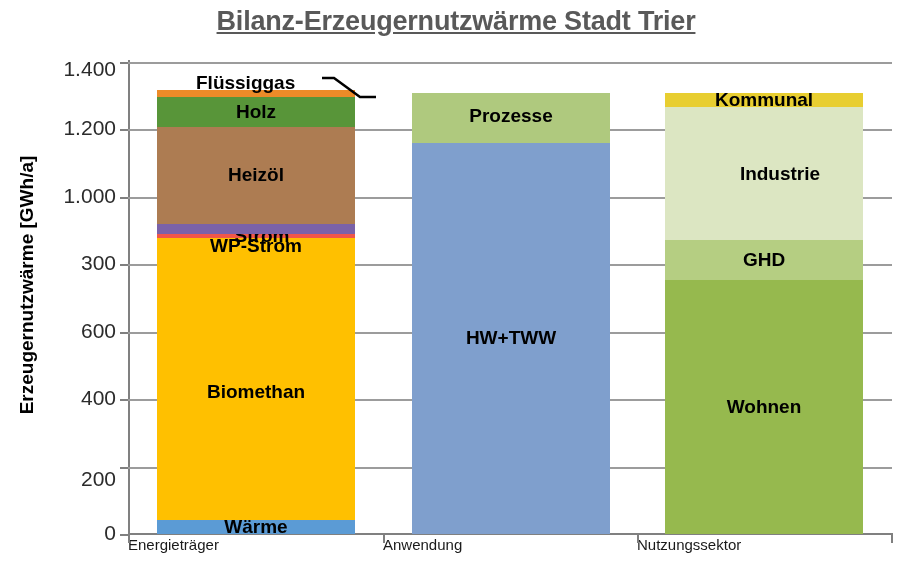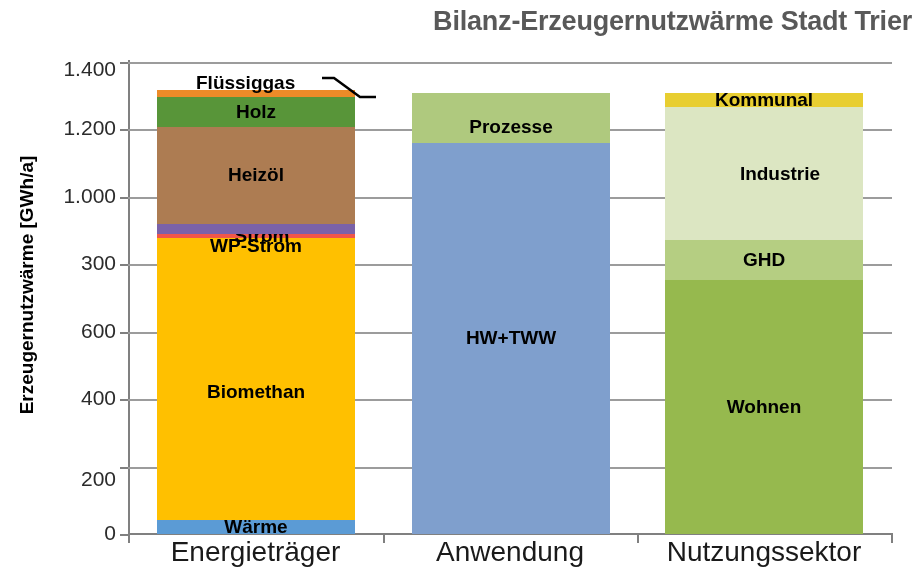--- a/index.html
+++ b/index.html
@@ -21,26 +21,27 @@
     height: 580px;
     background: #ffffff;
   }
 
   
   .chart-title {
     position: absolute;
     left: 0;
     top: 6px;
     width: 912px;
-    text-align: right;
+    text-align: center;
     font-size: 27px;
     font-weight: bold;
     color: #595959;
     letter-spacing: -0.2px;
     white-space: nowrap;
+    text-decoration: underline;
   }
 
   
   .ylabel {
     position: absolute;
     left: -183px;
     top: 274px;
     width: 420px;
     text-align: center;
     transform: rotate(-90deg);
@@ -103,23 +104,23 @@
   .xtick-sep {
     position: absolute;
     top: 533px;
     width: 2px;
     height: 10px;
     background: #808080;
   }
   .xcat-label {
     position: absolute;
     top: 536px;
-    font-size: 28px;
+    font-size: 15px;
     color: #1a1a1a;
-    text-align: center;
+    text-align: left;
     white-space: nowrap;
   }
 
   
   .bar {
     position: absolute;
     bottom: 0;
   }
   .seg {
     position: absolute;
@@ -200,21 +201,21 @@
         <div class="seg" style="bottom: 310.171px; height: 97.0971px; background: rgb(173, 124, 82);"></div>
         <div class="seg-label" style="bottom: 346.72px; line-height: 24px;">Heizöl</div>
         <div class="seg" style="bottom: 407.269px; height: 30.0057px; background: rgb(88, 149, 57);"></div>
         <div class="seg-label" style="bottom: 410.271px; line-height: 24px;">Holz</div>
         <div class="seg" style="bottom: 437.274px; height: 7.08px; background: rgb(237, 139, 40);"></div>
       </div>
       <div class="bar" style="left: 284px; width: 198px; height: 472px;">
         <div class="seg" style="bottom: 0px; height: 391.086px; background: rgb(127, 159, 205);"></div>
         <div class="seg-label" style="bottom: 183.543px; line-height: 24px;">HW+TWW</div>
         <div class="seg" style="bottom: 391.086px; height: 49.8971px; background: rgb(175, 201, 126);"></div>
-        <div class="seg-label" style="bottom: 395px; line-height: 24px;">Prozesse</div>
+        <div class="seg-label" style="bottom: 406px; line-height: 24px;">Prozesse</div>
       </div>
       <div class="bar" style="left: 537px; width: 198px; height: 472px;">
         <div class="seg" style="bottom: 0px; height: 253.869px; background: rgb(150, 185, 78);"></div>
         <div class="seg-label" style="bottom: 114.934px; line-height: 24px; margin-top: 8px;">Wohnen</div>
         <div class="seg" style="bottom: 253.869px; height: 40.12px; background: rgb(181, 206, 130);"></div>
         <div class="seg-label" style="bottom: 261.929px; line-height: 24px;">GHD</div>
         <div class="seg" style="bottom: 293.989px; height: 132.834px; background: rgb(220, 230, 194);"></div>
         <div class="seg-label" style="bottom: 348.406px; line-height: 24px; padding-left: 16px;">Industrie</div>
         <div class="seg" style="bottom: 426.823px; height: 14.16px; background: rgb(232, 206, 48);"></div>
         <div class="seg-label" style="bottom: 421.903px; line-height: 24px;">Kommunal</div>

